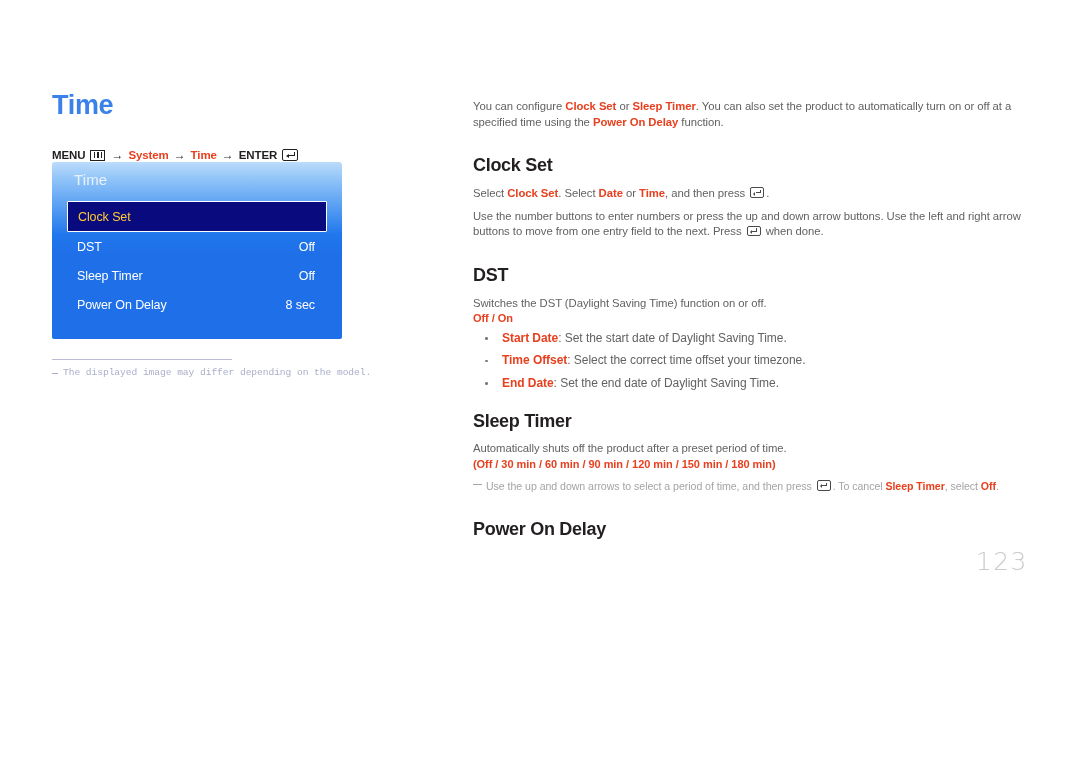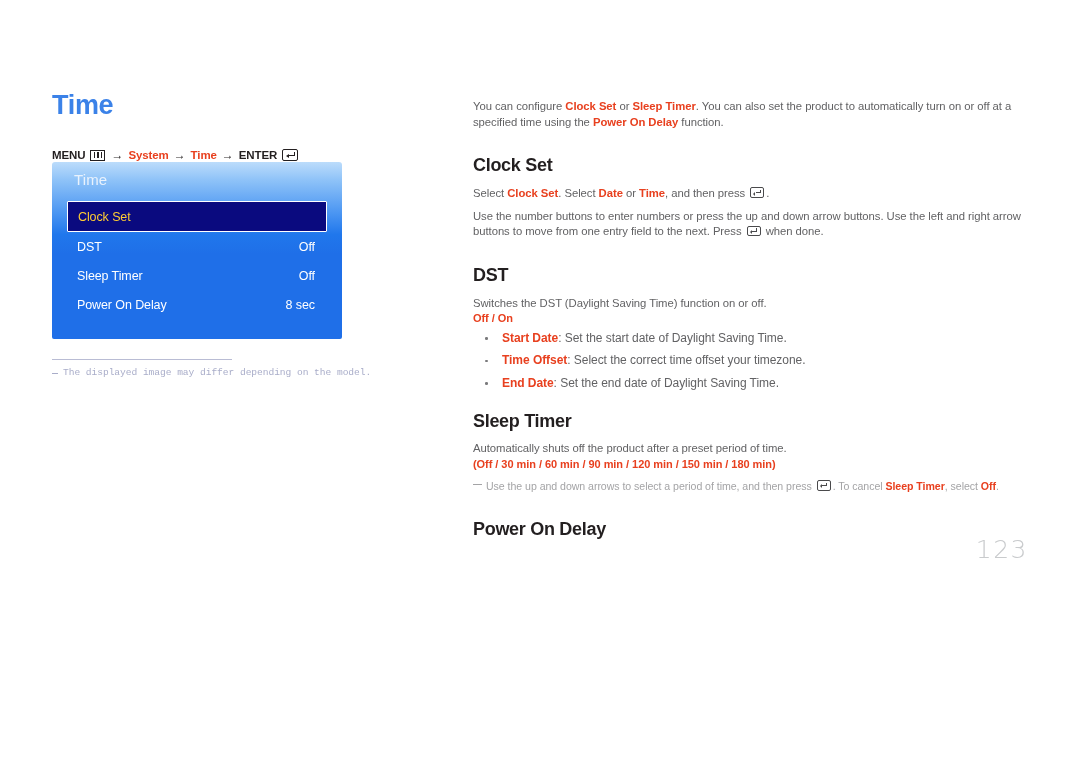--- a/index.html
+++ b/index.html
@@ -298,21 +298,21 @@
     height: 2.6px;
     background: #7a7a7c;
     border-radius: 50%;
   }
   ul.bullets li .b { color: #e8401f; font-weight: bold; }
 
   
   .page-number {
     position: absolute;
     right: 52px;
-    bottom: 24px;
+    bottom: 12px;
     font-size: 25px;
     color: #c9cbcd;
     letter-spacing: 1.5px;
     font-family: "DejaVu Sans", sans-serif;
     font-weight: 300;
   }
 </style>
 </head>
 <body>
 

